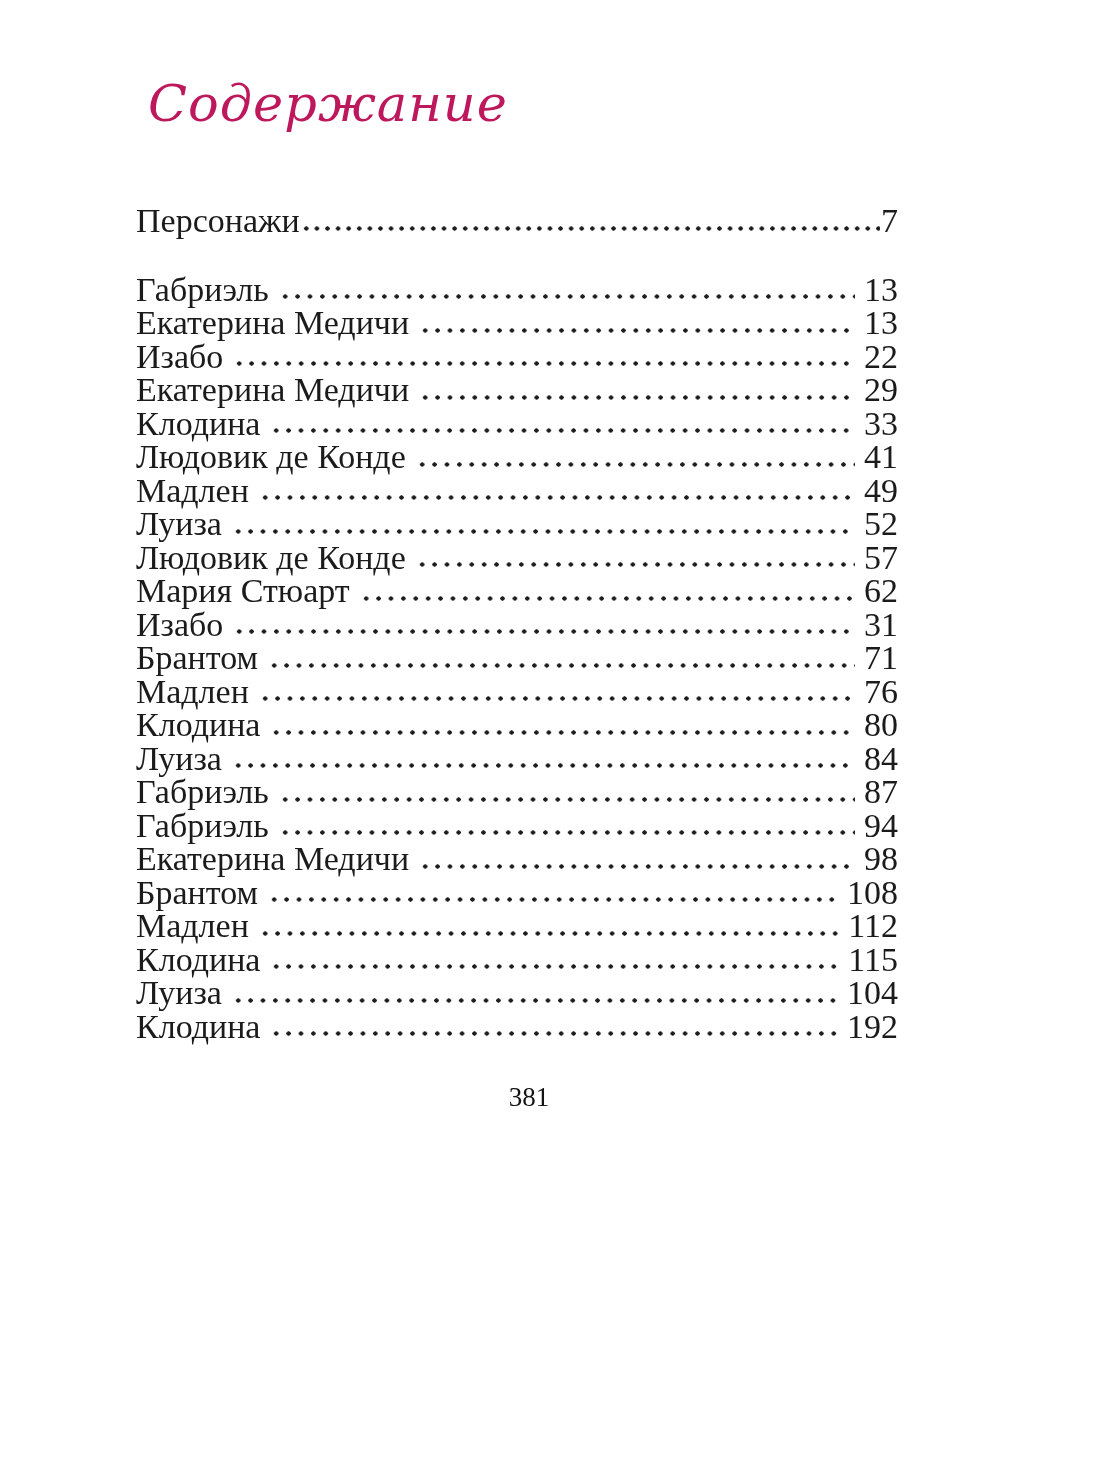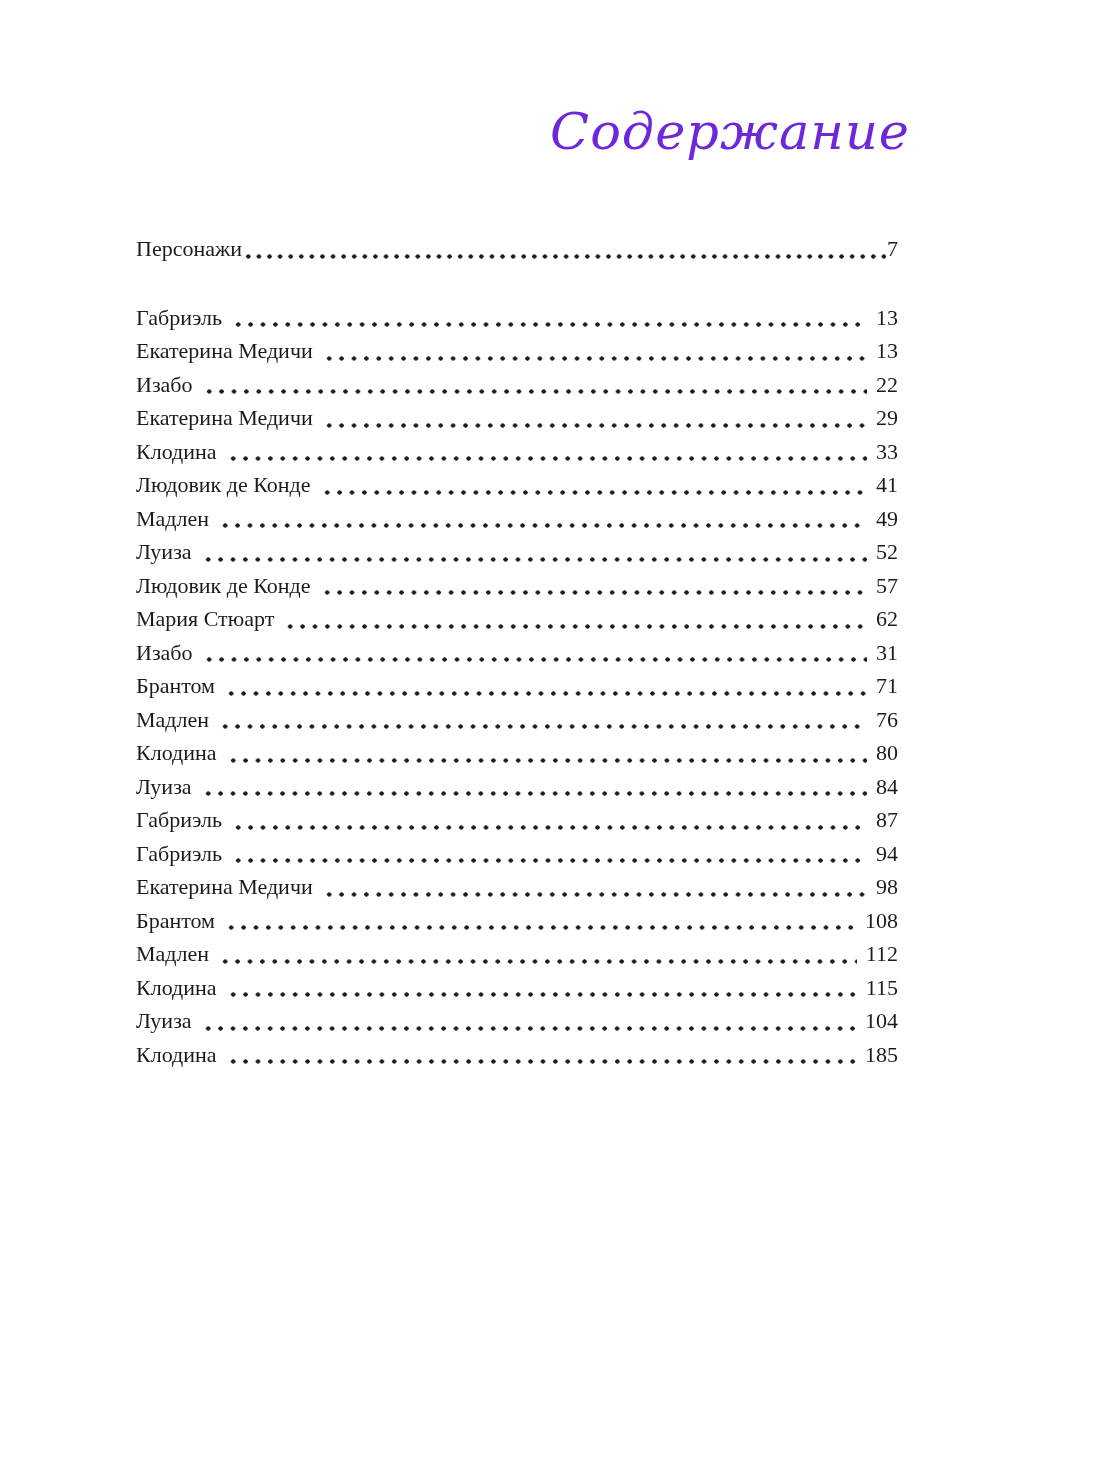--- a/index.html
+++ b/index.html
@@ -17,39 +17,39 @@
     color: #1b1b1b;
   }
   .column {
     position: absolute;
     left: 136px;
     top: 0;
     width: 762px;
   }
   .title {
     margin: 0;
-    padding-top: 100px;
+    padding-top: 72px;
     font-family: "DejaVu Serif", serif;
     font-style: italic;
     font-weight: 400;
     font-size: 51px;
     line-height: 64px;
     letter-spacing: 1px;
-    text-align: right;
+    text-align: left;
     position: relative;
     left: 12px;
-    color: #6d28d9;
+    color: #be185d;
   }
   .toc {
     margin-top: 68px;
   }
   .row {
     display: flex;
     align-items: center;
-    font-size: 22px;
+    font-size: 34px;
     line-height: 33.5px;
     white-space: nowrap;
   }
   .row .label {
     flex: 0 0 auto;
   }
   .row .leader {
     flex: 1 1 auto;
     position: relative;
     align-self: stretch;
@@ -235,21 +235,22 @@
 
   <div class="row">
     <span class="label">Луиза</span>
     <span class="leader"></span>
     <span class="num">104</span>
   </div>
 
   <div class="row">
     <span class="label">Клодина</span>
     <span class="leader"></span>
-    <span class="num">185</span>
+    <span class="num">192</span>
   </div>
 </div>
 
     </div>
 
+    <div class="folio">381</div>
 
   </div>
 </div>
 
 </body></html>

